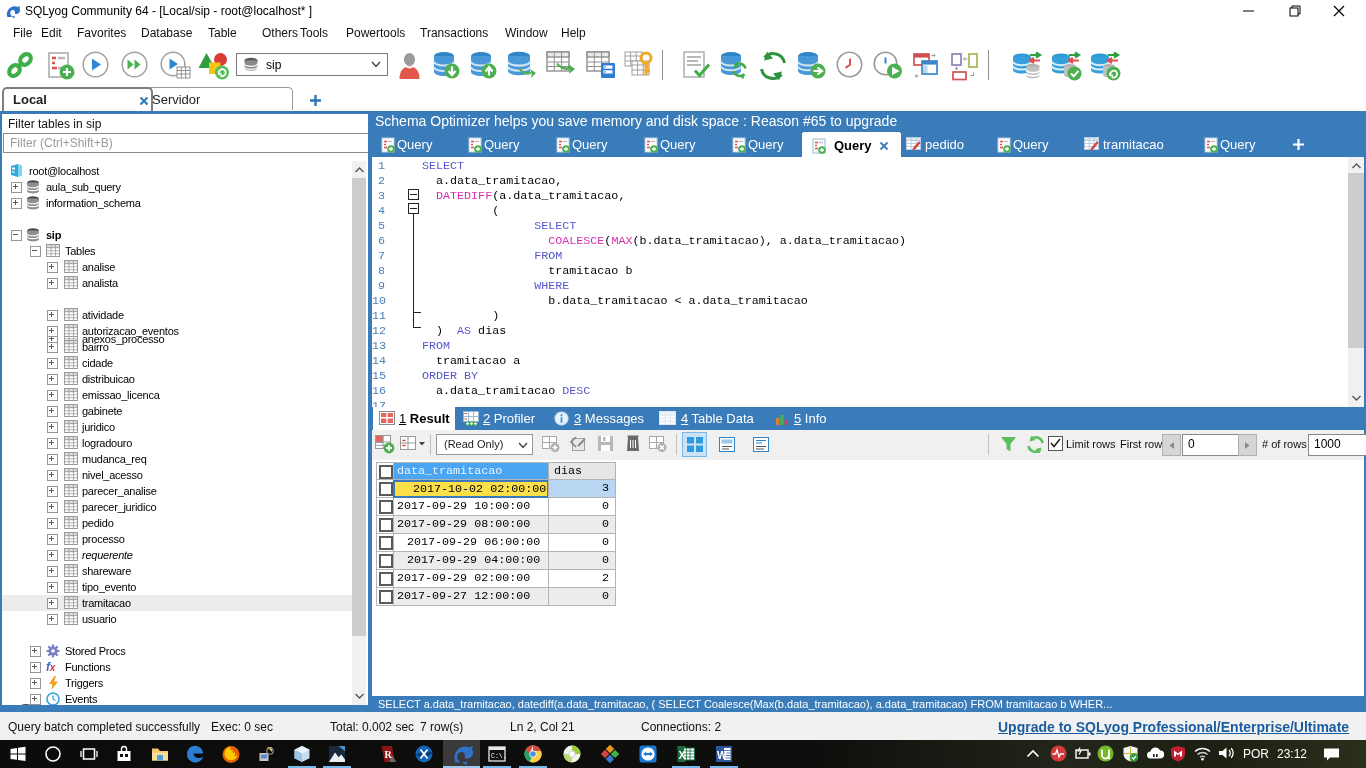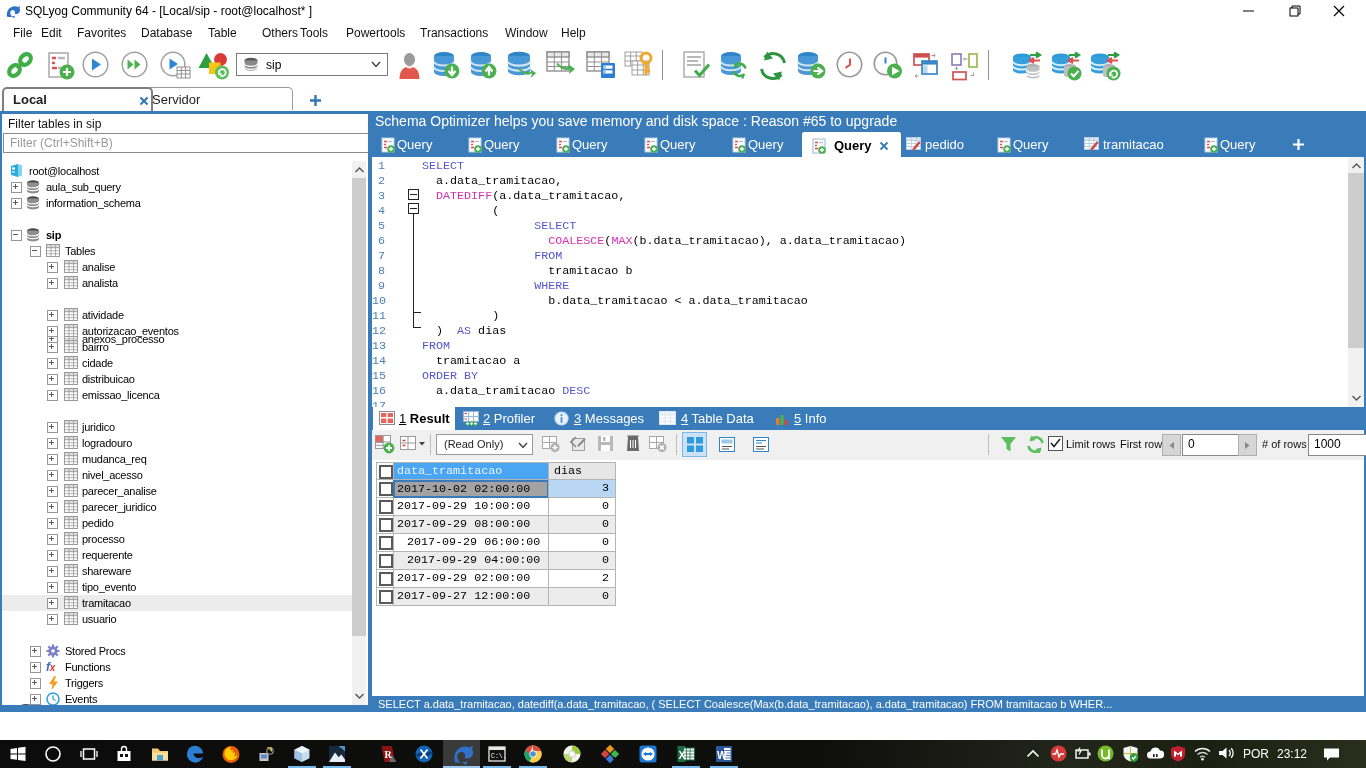--- a/index.html
+++ b/index.html
@@ -469,20 +469,32 @@
             <i></i>
             <b></b>
           </div>
           <svg class="ticon" style="left:62px" width="14" height="13" viewBox="0 0 14 13">
             <rect x="0.5" y="0.5" width="13" height="12" fill="#fff" stroke="#9a9a9a"></rect>
             <rect x="0.5" y="0.5" width="13" height="3.2" fill="#dcdcdc" stroke="#9a9a9a"></rect>
             <path d="M5 0.5 V12.5 M9.5 0.5 V12.5 M0.5 6.8 H13.5 M0.5 9.7 H13.5" stroke="#9a9a9a" stroke-width="0.8"></path>
           </svg>
           <span style="position:absolute;left:80px">emissao_licenca</span>
         </div>
+    <div class="trow" style="left:0;top:242px;width:350px;">
+          <div class="exp plus" style="left:45px;top:3px">
+            <i></i>
+            <b></b>
+          </div>
+          <svg class="ticon" style="left:62px" width="14" height="13" viewBox="0 0 14 13">
+            <rect x="0.5" y="0.5" width="13" height="12" fill="#fff" stroke="#9a9a9a"></rect>
+            <rect x="0.5" y="0.5" width="13" height="3.2" fill="#dcdcdc" stroke="#9a9a9a"></rect>
+            <path d="M5 0.5 V12.5 M9.5 0.5 V12.5 M0.5 6.8 H13.5 M0.5 9.7 H13.5" stroke="#9a9a9a" stroke-width="0.8"></path>
+          </svg>
+          <span style="position:absolute;left:80px">gabinete</span>
+        </div>
     <div class="trow" style="left:0;top:258px;width:350px;">
           <div class="exp plus" style="left:45px;top:3px">
             <i></i>
             <b></b>
           </div>
           <svg class="ticon" style="left:62px" width="14" height="13" viewBox="0 0 14 13">
             <rect x="0.5" y="0.5" width="13" height="12" fill="#fff" stroke="#9a9a9a"></rect>
             <rect x="0.5" y="0.5" width="13" height="3.2" fill="#dcdcdc" stroke="#9a9a9a"></rect>
             <path d="M5 0.5 V12.5 M9.5 0.5 V12.5 M0.5 6.8 H13.5 M0.5 9.7 H13.5" stroke="#9a9a9a" stroke-width="0.8"></path>
           </svg>
@@ -565,21 +577,21 @@
             <i></i>
             <b></b>
           </div>
           <svg class="ticon" style="left:62px" width="14" height="13" viewBox="0 0 14 13">
             <rect x="0.5" y="0.5" width="13" height="12" fill="#fff" stroke="#9a9a9a"></rect>
             <rect x="0.5" y="0.5" width="13" height="3.2" fill="#dcdcdc" stroke="#9a9a9a"></rect>
             <path d="M5 0.5 V12.5 M9.5 0.5 V12.5 M0.5 6.8 H13.5 M0.5 9.7 H13.5" stroke="#9a9a9a" stroke-width="0.8"></path>
           </svg>
           <span style="position:absolute;left:80px">processo</span>
         </div>
-    <div class="trow" style="left:0;top:386px;width:350px;">
+    <div class="trow" style="left:0;top:386px;width:350px;font-style:italic;">
           <div class="exp plus" style="left:45px;top:3px">
             <i></i>
             <b></b>
           </div>
           <svg class="ticon" style="left:62px" width="14" height="13" viewBox="0 0 14 13">
             <rect x="0.5" y="0.5" width="13" height="12" fill="#fff" stroke="#9a9a9a"></rect>
             <rect x="0.5" y="0.5" width="13" height="3.2" fill="#dcdcdc" stroke="#9a9a9a"></rect>
             <path d="M5 0.5 V12.5 M9.5 0.5 V12.5 M0.5 6.8 H13.5 M0.5 9.7 H13.5" stroke="#9a9a9a" stroke-width="0.8"></path>
           </svg>
           <span style="position:absolute;left:80px">requerente</span>
@@ -1046,21 +1058,21 @@
   </div>
   <div id="grid">
     <div class="abs" style="left:4px;top:2px;width:18px;height:18px;background:#fff;border:1px solid #b4b4b4;box-sizing:border-box;">
         <div class="abs" style="left:2px;top:2px;width:10px;height:10px;border:2px solid #5a5a5a;background:#fff;"></div>
       </div>
     <div class="abs" style="left:21px;top:2px;width:156px;height:18px;background:#4aa6f2;border:1px solid #b4b4b4;box-sizing:border-box;color:#eaf4ff;line-height:16px;padding-left:3px;">data_tramitacao</div>
     <div class="abs" style="left:176px;top:2px;width:68px;height:18px;background:#e6e6e6;border:1px solid #b4b4b4;box-sizing:border-box;color:#000;line-height:16px;padding-left:5px;">dias</div>
     <div class="abs" style="left:4px;top:20px;width:18px;height:18px;background:#fff;border:1px solid #b4b4b4;border-top:none;box-sizing:border-box;">
         <div class="abs" style="left:2px;top:2px;width:10px;height:10px;border:2px solid #5a5a5a;background:#fff;"></div>
       </div>
-    <div class="abs" style="left:21px;top:20px;width:156px;height:18px;background:#a3a3a3;border:2px solid #3b78bc;box-sizing:border-box;color:#000;line-height:14px;padding-left:2px;">2017-10-02 02:00:00</div>
+    <div class="abs" style="left:21px;top:20px;width:156px;height:18px;background:#fde047;border:2px solid #3b78bc;box-sizing:border-box;color:#000;line-height:14px;padding-left:18px;">2017-10-02 02:00:00</div>
     <div class="abs" style="left:176px;top:20px;width:68px;height:18px;background:#b9d7f3;border:1px solid #b4b4b4;border-top:none;box-sizing:border-box;color:#000;line-height:16px;text-align:right;padding-right:6px;">3</div>
     <div class="abs" style="left:4px;top:38px;width:18px;height:18px;background:#fff;border:1px solid #b4b4b4;border-top:none;box-sizing:border-box;">
         <div class="abs" style="left:2px;top:2px;width:10px;height:10px;border:2px solid #5a5a5a;background:#fff;"></div>
       </div>
     <div class="abs" style="left:21px;top:38px;width:156px;height:18px;background:#fff;border:1px solid #b4b4b4;border-top:none;box-sizing:border-box;color:#000;line-height:16px;padding-left:3px;">2017-09-29 10:00:00</div>
     <div class="abs" style="left:176px;top:38px;width:68px;height:18px;background:#fff;border:1px solid #b4b4b4;border-top:none;box-sizing:border-box;color:#000;line-height:16px;text-align:right;padding-right:6px;">0</div>
     <div class="abs" style="left:4px;top:56px;width:18px;height:18px;background:#fff;border:1px solid #b4b4b4;border-top:none;box-sizing:border-box;">
         <div class="abs" style="left:2px;top:2px;width:10px;height:10px;border:2px solid #5a5a5a;background:#fff;"></div>
       </div>
     <div class="abs" style="left:21px;top:56px;width:156px;height:18px;background:#ececec;border:1px solid #b4b4b4;border-top:none;box-sizing:border-box;color:#000;line-height:16px;padding-left:3px;">2017-09-29 08:00:00</div>
@@ -1080,20 +1092,29 @@
       </div>
     <div class="abs" style="left:21px;top:110px;width:156px;height:18px;background:#fff;border:1px solid #b4b4b4;border-top:none;box-sizing:border-box;color:#000;line-height:16px;padding-left:3px;">2017-09-29 02:00:00</div>
     <div class="abs" style="left:176px;top:110px;width:68px;height:18px;background:#fff;border:1px solid #b4b4b4;border-top:none;box-sizing:border-box;color:#000;line-height:16px;text-align:right;padding-right:6px;">2</div>
     <div class="abs" style="left:4px;top:128px;width:18px;height:18px;background:#fff;border:1px solid #b4b4b4;border-top:none;box-sizing:border-box;">
         <div class="abs" style="left:2px;top:2px;width:10px;height:10px;border:2px solid #5a5a5a;background:#fff;"></div>
       </div>
     <div class="abs" style="left:21px;top:128px;width:156px;height:18px;background:#ececec;border:1px solid #b4b4b4;border-top:none;box-sizing:border-box;color:#000;line-height:16px;padding-left:3px;">2017-09-27 12:00:00</div>
     <div class="abs" style="left:176px;top:128px;width:68px;height:18px;background:#ececec;border:1px solid #b4b4b4;border-top:none;box-sizing:border-box;color:#000;line-height:16px;text-align:right;padding-right:6px;">0</div>
   </div>
   <div id="bluestatus">SELECT a.data_tramitacao, datediff(a.data_tramitacao, ( SELECT Coalesce(Max(b.data_tramitacao), a.data_tramitacao) FROM tramitacao b WHER...</div>
+  <div id="statusbar">
+    <span style="left:8px">Query batch completed successfully</span>
+    <span style="left:211px">Exec: 0 sec</span>
+    <span style="left:330px">Total: 0.002 sec</span>
+    <span style="left:420px">7 row(s)</span>
+    <span style="left:510px">Ln 2, Col 21</span>
+    <span style="left:641px">Connections: 2</span>
+    <span style="left:998px;top:7px;color:#1b5c9e;font-weight:bold;text-decoration:underline;font-size:14px;">Upgrade to SQLyog Professional/Enterprise/Ultimate</span>
+  </div>
   <div id="taskbar">
     <div class="tkico" style="left:6px"><svg width="24" height="24" viewBox="0 0 24 24">
           <g fill="#fff">
             <path d="M4.5 7 L11 6 V11.4 H4.5 Z"></path>
             <path d="M12 5.8 L19.5 4.8 V11.4 H12 Z"></path>
             <path d="M4.5 12.4 H11 V17.8 L4.5 17 Z"></path>
             <path d="M12 12.4 H19.5 V19 L12 18 Z"></path>
           </g>
         </svg></div>
     <div class="tkico" style="left:41px"><svg width="24" height="24">

